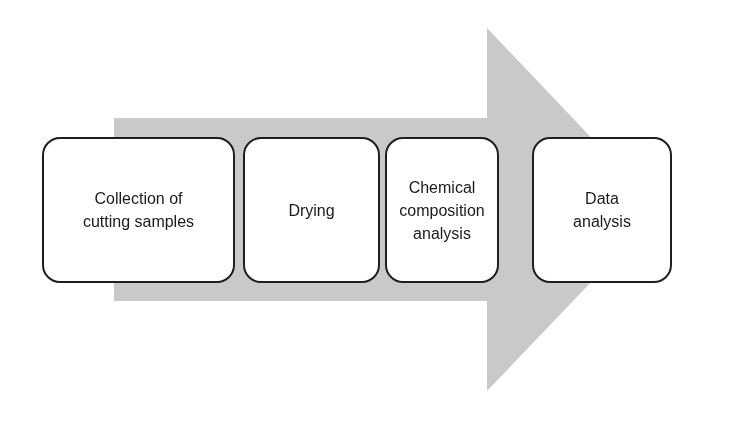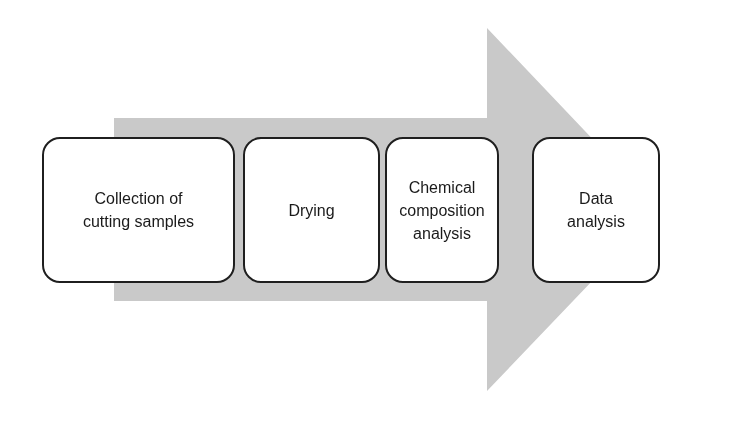--- a/index.html
+++ b/index.html
@@ -41,21 +41,21 @@
     white-space: pre-line;
     text-align: center;
     font-size: 16px;
     line-height: 23px;
     color: var(--text, #1a1a1a);
     padding: 0 6px;
   }
   .step-1 { left: 42px;  width: 193px; }
   .step-2 { left: 243px; width: 137px; }
   .step-3 { left: 385px; width: 114px; }
-  .step-4 { left: 532px; width: 128px; }
+  .step-4 { left: 532px; width: 140px; }
 </style>
 </head>
 <body>
 
 <div class="canvas">
 
   <svg class="arrow-svg" viewBox="0 0 750 426" aria-hidden="true">
     <polygon points="114,118 487,118 487,28 660,210 487,391 487,301 114,301" fill="#c9c9c9"></polygon>
   </svg>
 

